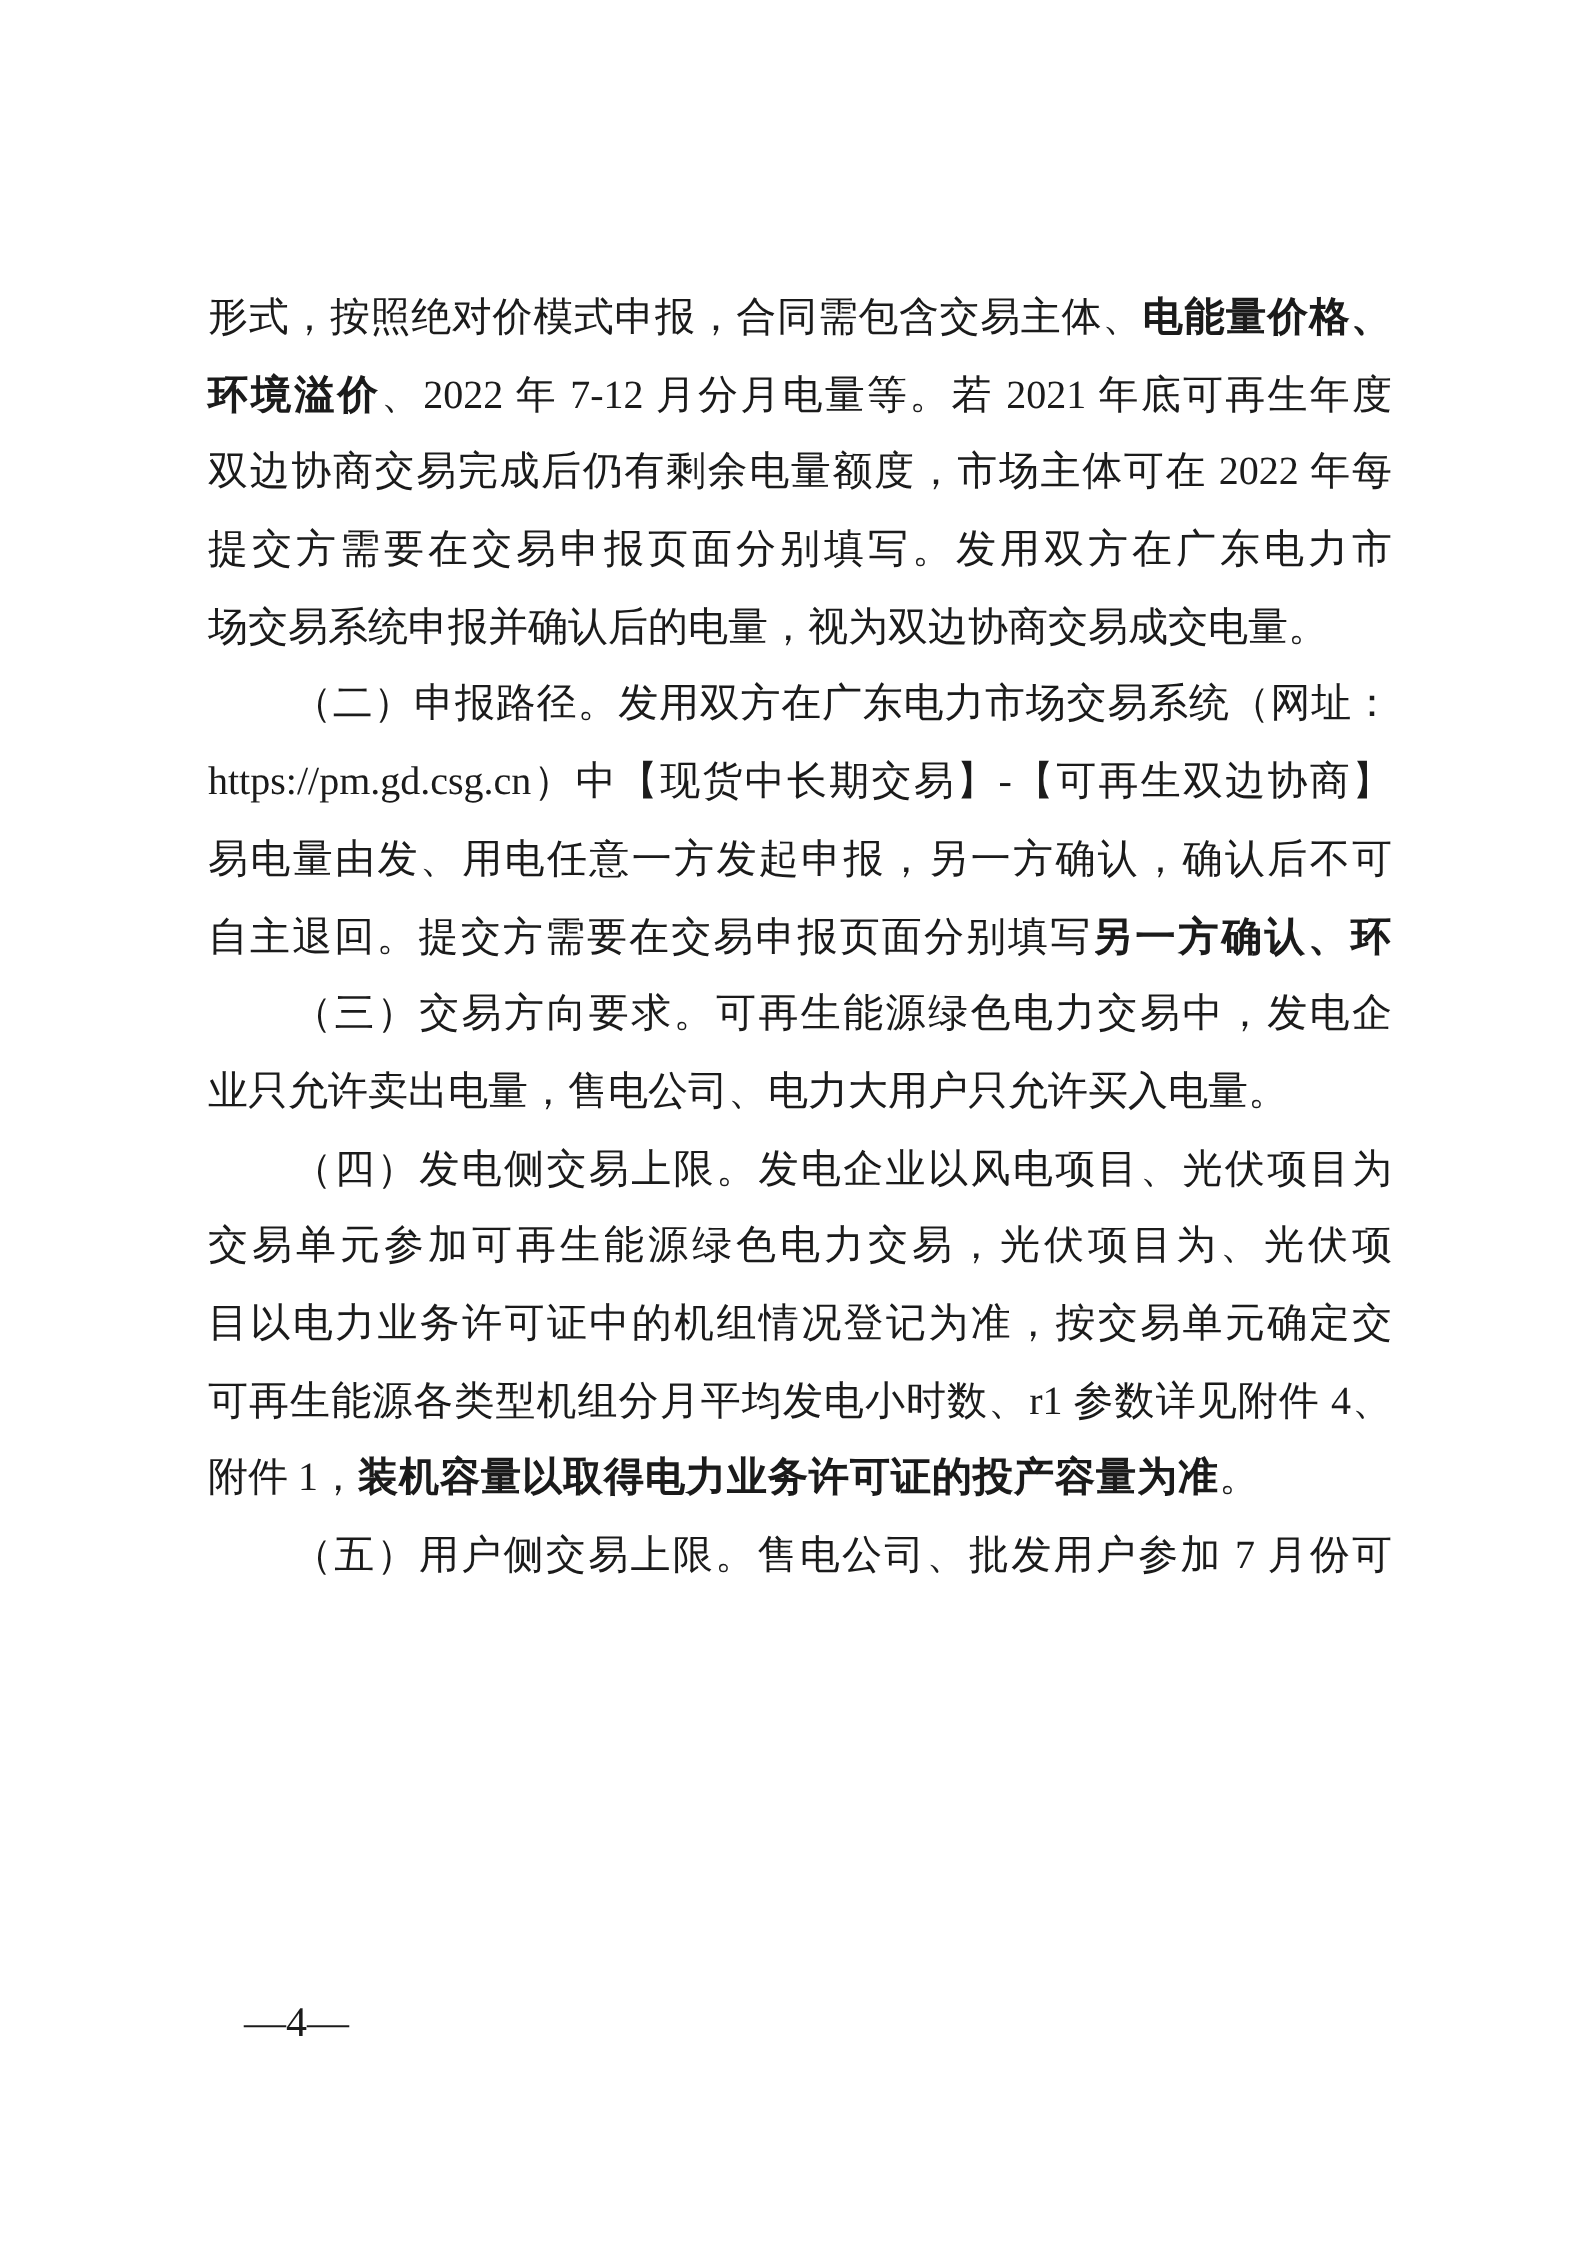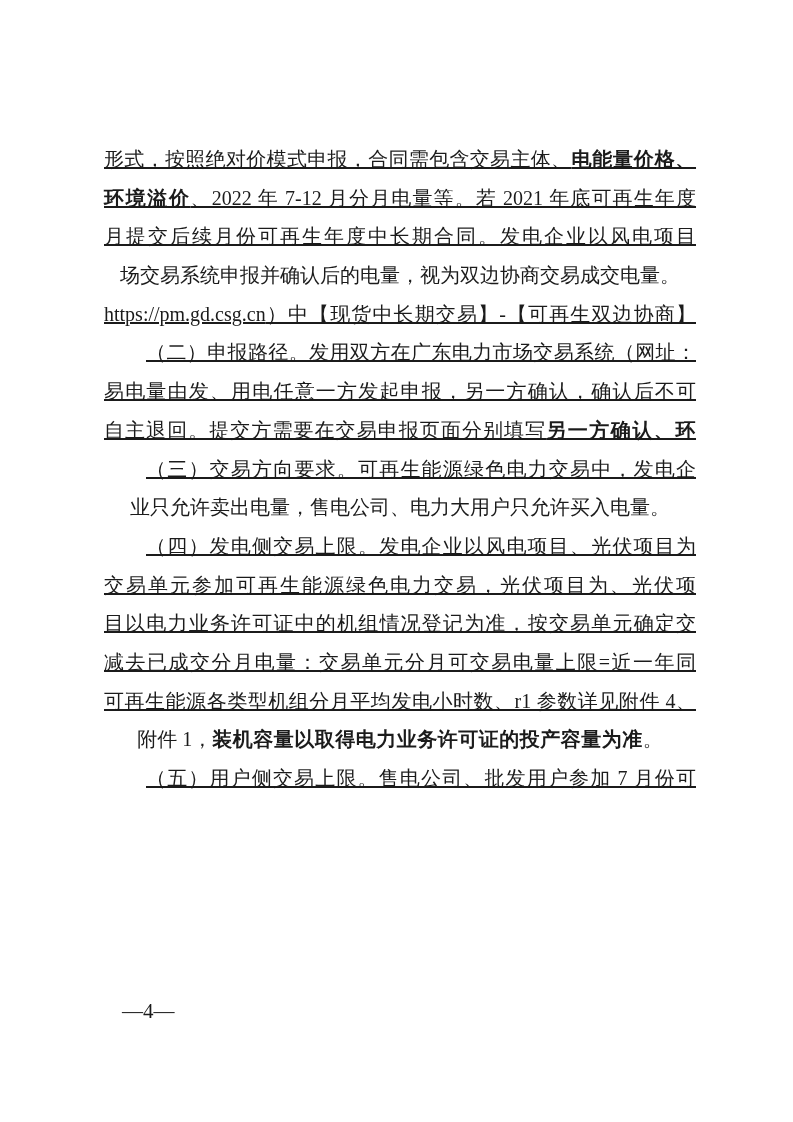--- a/index.html
+++ b/index.html
@@ -21,27 +21,26 @@
     left: 104px;
     top: 140px;
     width: 592px;
   }
   .line {
     height: 38.7px;
     line-height: 38.7px;
     font-size: 20px;
     white-space: normal;
     overflow: visible;
-    text-align: center;
+    text-align: left;
   }
   .line.stretch {
     text-align: justify;
     text-align-last: justify;
     text-justify: inter-character;
-    text-decoration: underline;
   }
   .line.indent {
     padding-left: 42px;
   }
   .line span.bold {
     font-weight: 700;
     letter-spacing: 0.5px;
   }
   .footer {
     position: absolute;
@@ -52,30 +51,30 @@
     color: #1b1b1b;
   }
 </style>
 </head>
 <body>
 
 <div class="page">
   <div class="content">
       <div class="line stretch"><span>形式，按照绝对价模式申报，合同需包含交易主体、</span><span class="bold">电能量价格、</span></div>
       <div class="line stretch"><span class="bold">环境溢价</span><span>、2022 年 7-12 月分月电量等。若 2021 年底可再生年度</span></div>
-      <div class="line stretch"><span>月提交后续月份可再生年度中长期合同。发电企业以风电项目</span></div>
+      <div class="line stretch"><span>双边协商交易完成后仍有剩余电量额度，市场主体可在 2022 年每</span></div>
+      <div class="line stretch"><span>提交方需要在交易申报页面分别填写。发用双方在广东电力市</span></div>
       <div class="line"><span>场交易系统申报并确认后的电量，视为双边协商交易成交电量。</span></div>
+      <div class="line stretch indent"><span>（二）申报路径。发用双方在广东电力市场交易系统（网址：</span></div>
       <div class="line stretch"><span>https://pm.gd.csg.cn</span><span>）中【现货中长期交易】-【可再生双边协商】</span></div>
-      <div class="line stretch indent"><span>（二）申报路径。发用双方在广东电力市场交易系统（网址：</span></div>
       <div class="line stretch"><span>易电量由发、用电任意一方发起申报，另一方确认，确认后不可</span></div>
       <div class="line stretch"><span>自主退回。提交方需要在交易申报页面分别填写</span><span class="bold">另一方确认、环</span></div>
       <div class="line stretch indent"><span>（三）交易方向要求。可再生能源绿色电力交易中，发电企</span></div>
       <div class="line"><span>业只允许卖出电量，售电公司、电力大用户只允许买入电量。</span></div>
       <div class="line stretch indent"><span>（四）发电侧交易上限。发电企业以风电项目、光伏项目为</span></div>
       <div class="line stretch"><span>交易单元参加可再生能源绿色电力交易，光伏项目为、光伏项</span></div>
       <div class="line stretch"><span>目以电力业务许可证中的机组情况登记为准，按交易单元确定交</span></div>
-      <div class="line stretch"><span>减去已成交分月电量：交易单元分月可交易电量上限=近一年同</span></div>
       <div class="line stretch"><span>可再生能源各类型机组分月平均发电小时数、r1 参数详见附件 4、</span></div>
       <div class="line"><span>附件 1，</span><span class="bold">装机容量以取得电力业务许可证的投产容量为准</span><span>。</span></div>
       <div class="line stretch indent"><span>（五）用户侧交易上限。售电公司、批发用户参加 7 月份可</span></div>
     </div>
   <div class="footer">—4—</div>
 </div>
 
 </body></html>

